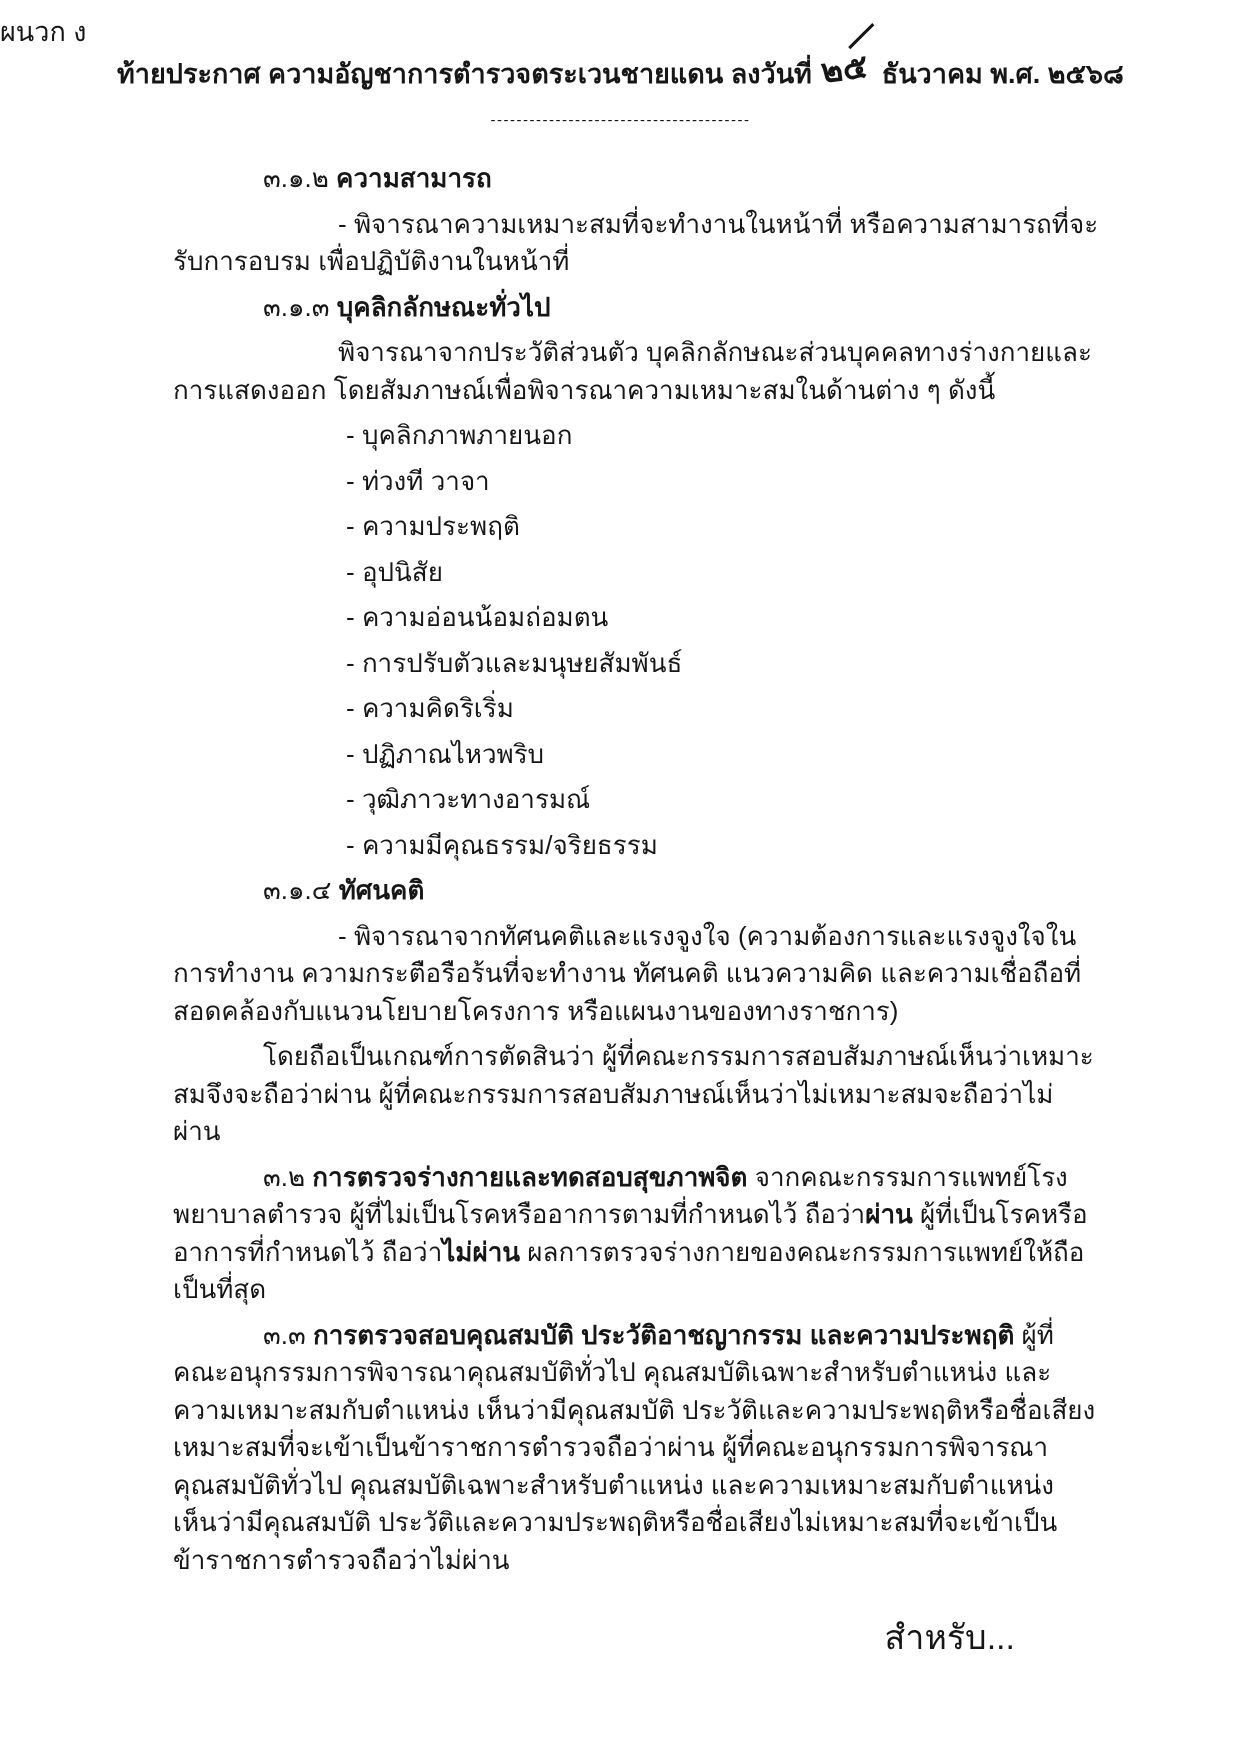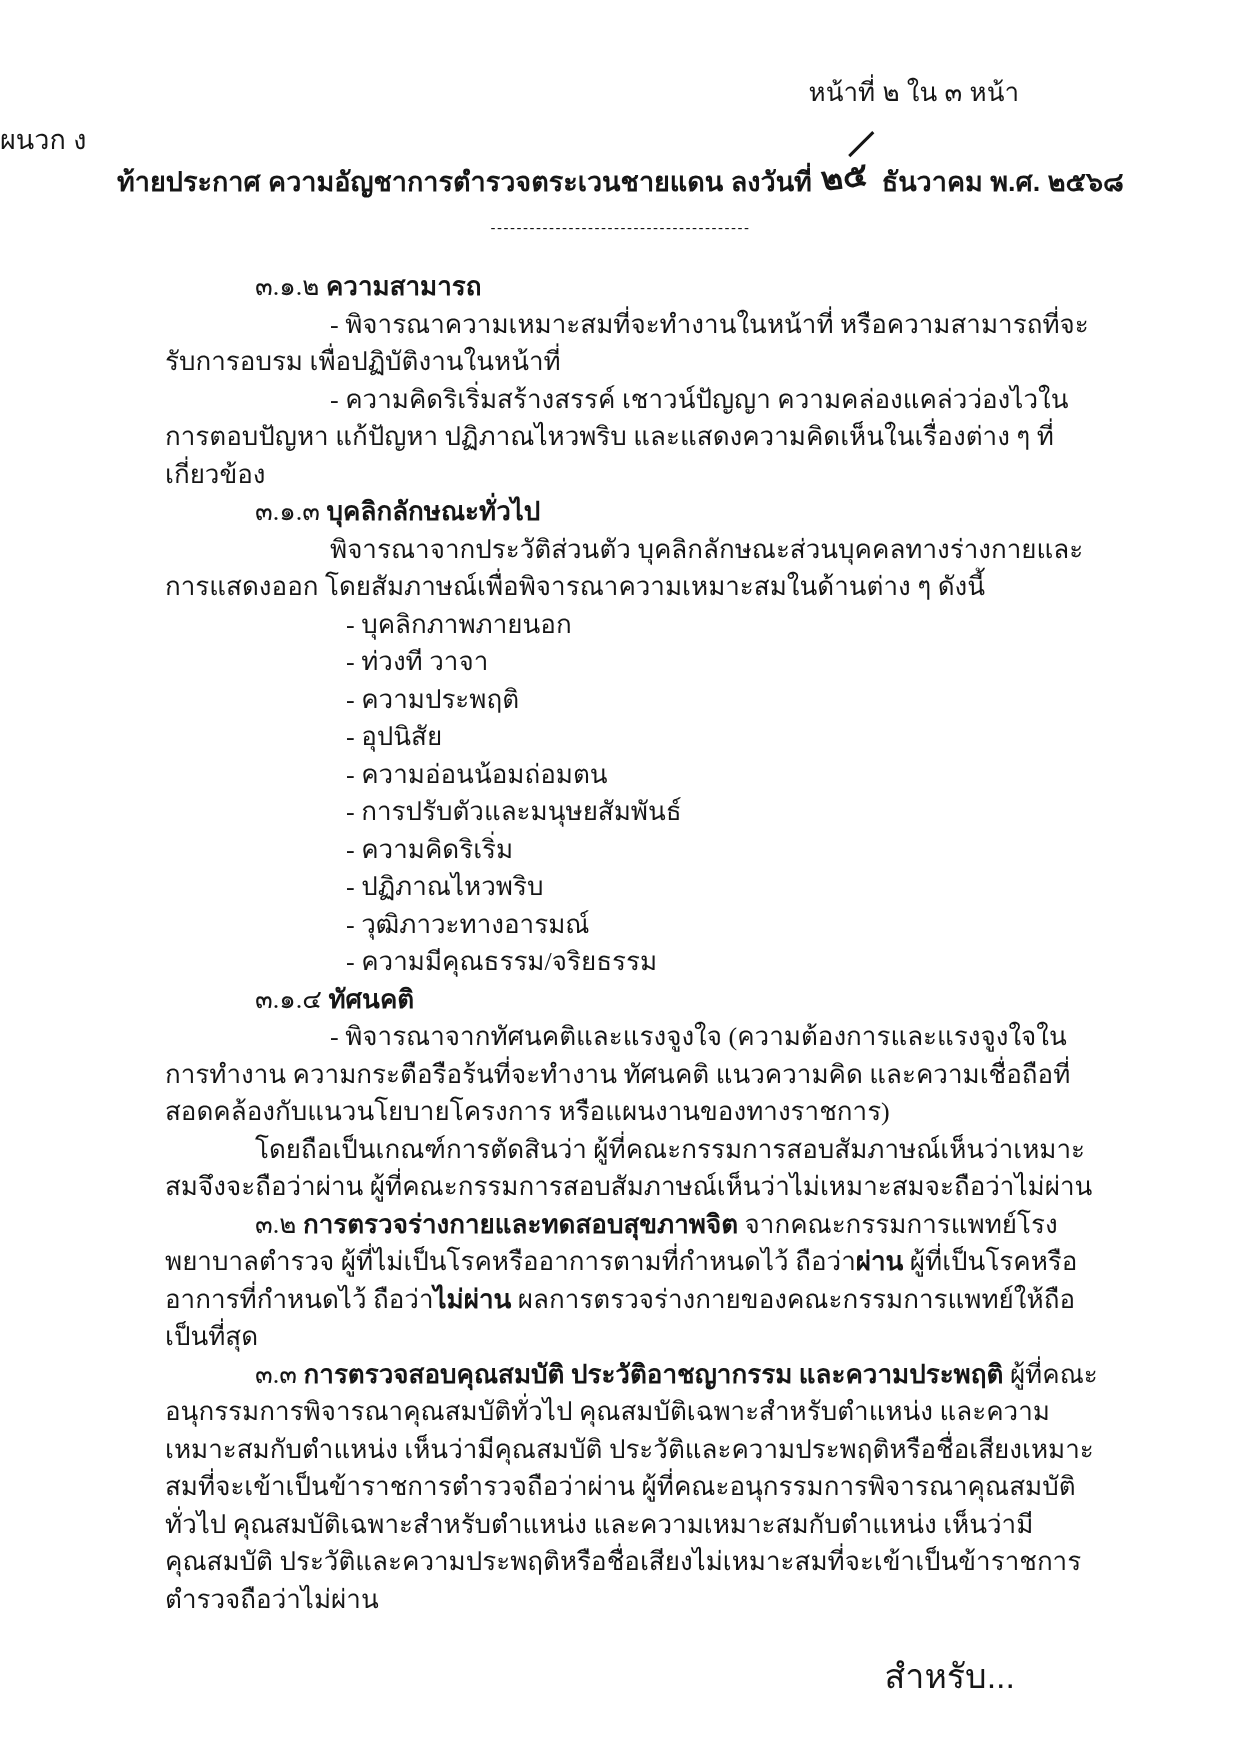--- a/index.html
+++ b/index.html
@@ -67,55 +67,53 @@
     letter-spacing: 1.5px;
     line-height: 16px;
   }
   .doc-body {
     margin-top: 32px;
     padding-left: 165px;
     padding-right: 134px;
     font-size: 26px;
     line-height: 37.5px;
   }
-  .blk { margin: 0; font-family: Liberation Serif, serif; }
+  .blk { margin: 8px; }
   .blk-heading  { text-indent: 90px; }
   .blk-para     { text-indent: 165px; }
   .blk-para2    { text-indent: 90px; }
   .blk-bullet   { margin-left: 181px; }
   .b { font-weight: bold; }
   .continuation {
     margin-top: 42px;
     padding-right: 226px;
     text-align: right;
     font-size: 34px;
     line-height: 32px;
   }
 </style>
 </head>
 <body>
 
 <div class="page">
 
-  <div class="page-header">หน้าที่ ๒ ใน ๓ หน้า</div>
 
   <div class="appendix">ผนวก ง</div>
 
   <div class="doc-title">
     <span>ท้ายประกาศ ความอัญชาการตำรวจตระเวนชายแดน  ลงวันที่</span>
     <span class="handwritten">๒๕</span>
     <span>ธันวาคม  พ.ศ. ๒๕๖๘</span>
   </div>
 
   <div class="divider">----------------------------------------</div>
 
   <div class="doc-body" id="doc-body">
       <p class="blk blk-heading"><span>๓.๑.๒ </span><span class="b">ความสามารถ</span></p>
       <p class="blk blk-para"><span>- พิจารณาความเหมาะสมที่จะทำงานในหน้าที่ หรือความสามารถที่จะรับการอบรม เพื่อปฏิบัติงานในหน้าที่</span></p>
-      <p class="blk blk-para"><span>- ความคิดริเริ่มสร้างสรรค์ เชาวน์ปัญญา ความคล่องแคล่วว่องไวในการตอบปัญหา แก้ปัญหา ปฏิภาณไหวพริบ และแสดงความคิดเห็นในเรื่องต่าง ๆ ที่เกี่ยวข้อง</span></p>
       <p class="blk blk-heading"><span>๓.๑.๓ </span><span class="b">บุคลิกลักษณะทั่วไป</span></p>
       <p class="blk blk-para"><span>พิจารณาจากประวัติส่วนตัว บุคลิกลักษณะส่วนบุคคลทางร่างกายและการแสดงออก โดยสัมภาษณ์เพื่อพิจารณาความเหมาะสมในด้านต่าง ๆ ดังนี้</span></p>
       <p class="blk blk-bullet"><span>- บุคลิกภาพภายนอก</span></p>
       <p class="blk blk-bullet"><span>- ท่วงที วาจา</span></p>
       <p class="blk blk-bullet"><span>- ความประพฤติ</span></p>
       <p class="blk blk-bullet"><span>- อุปนิสัย</span></p>
       <p class="blk blk-bullet"><span>- ความอ่อนน้อมถ่อมตน</span></p>
       <p class="blk blk-bullet"><span>- การปรับตัวและมนุษยสัมพันธ์</span></p>
       <p class="blk blk-bullet"><span>- ความคิดริเริ่ม</span></p>
       <p class="blk blk-bullet"><span>- ปฏิภาณไหวพริบ</span></p>

